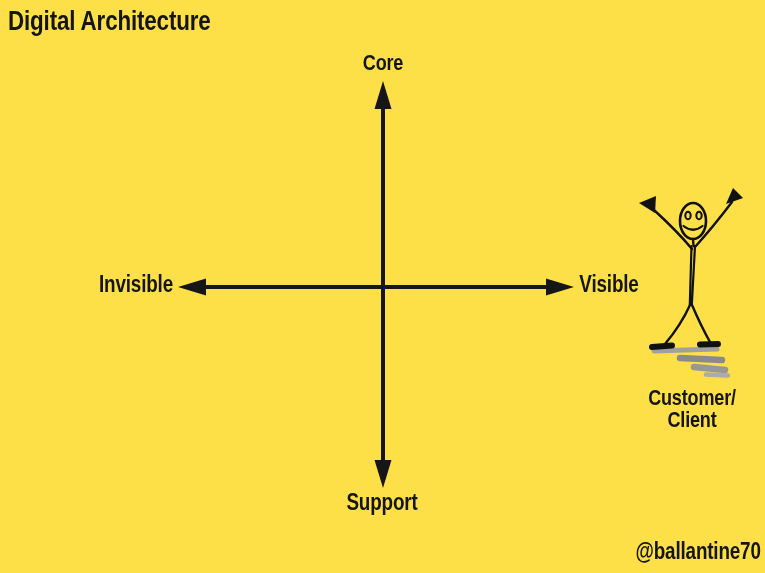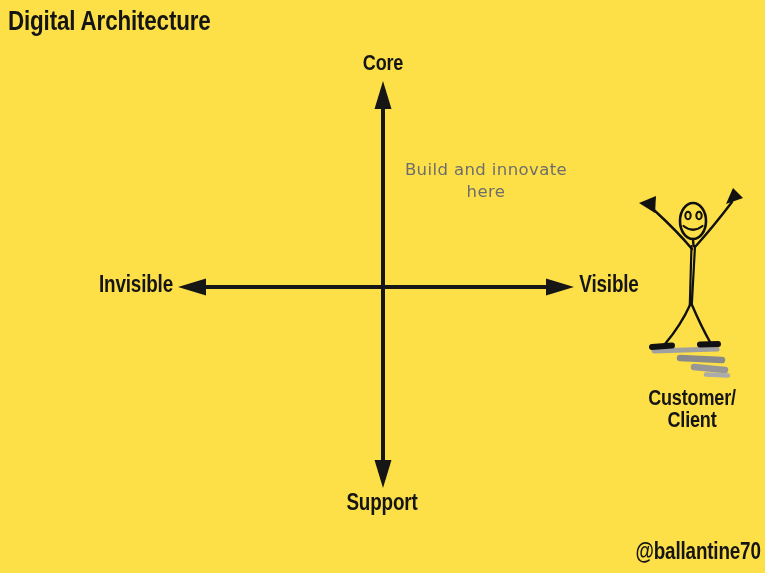--- a/index.html
+++ b/index.html
@@ -74,24 +74,20 @@
       <polygon points="178,287 206,278.5 206,295.5" stroke="none"></polygon>
       <polygon points="574,287 546,278.5 546,295.5" stroke="none"></polygon>
     </g>
   </svg>
 
   <div class="abs cond axis-label label-core">Core</div>
   <div class="abs cond axis-label label-support">Support</div>
   <div class="abs cond axis-label label-invisible">Invisible</div>
   <div class="abs cond axis-label label-visible">Visible</div>
 
-  <div class="abs annotation">
-    <div>Build and innovate</div>
-    <div>here</div>
-  </div>
 
   <svg class="abs figure-svg" width="132" height="200" viewBox="0 0 132 200">
     <g fill="none" stroke="#111111" stroke-linecap="round" stroke-linejoin="round">
 
       <g stroke-linecap="round">
         <path d="M36,168 L99,166" stroke="#a0a0a0" stroke-width="5"></path>
         <path d="M62,175 L104,177" stroke="#8a8a8a" stroke-width="6.5"></path>
         <path d="M76,184 L107,187" stroke="#979797" stroke-width="6.5"></path>
         <path d="M88,191.5 L110,192.5" stroke="#ababab" stroke-width="4.5"></path>
       </g>

